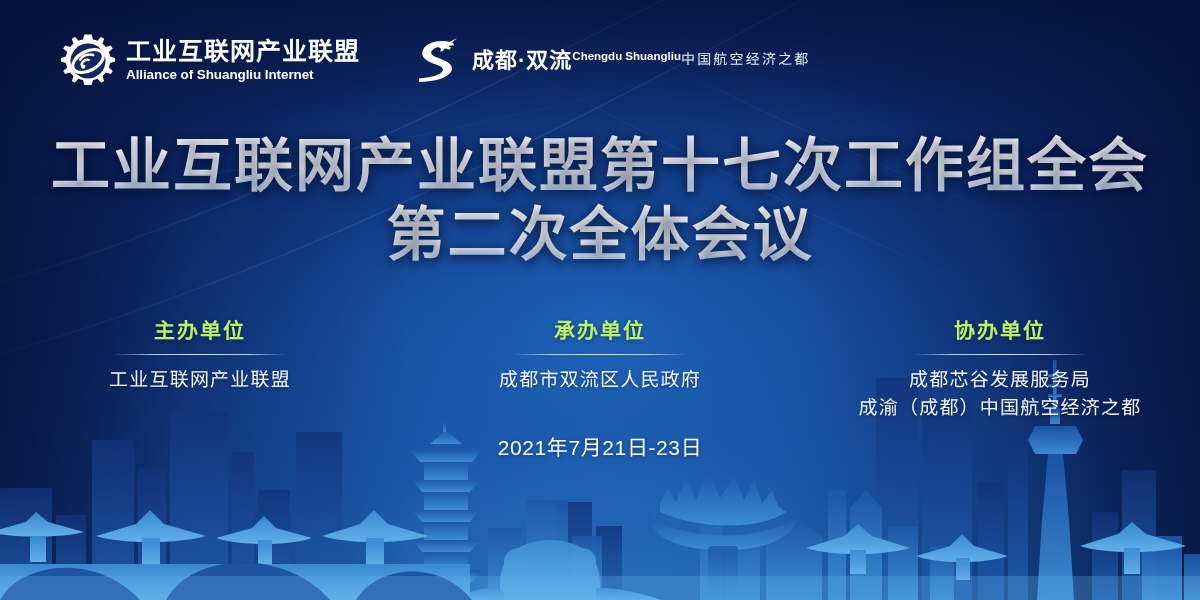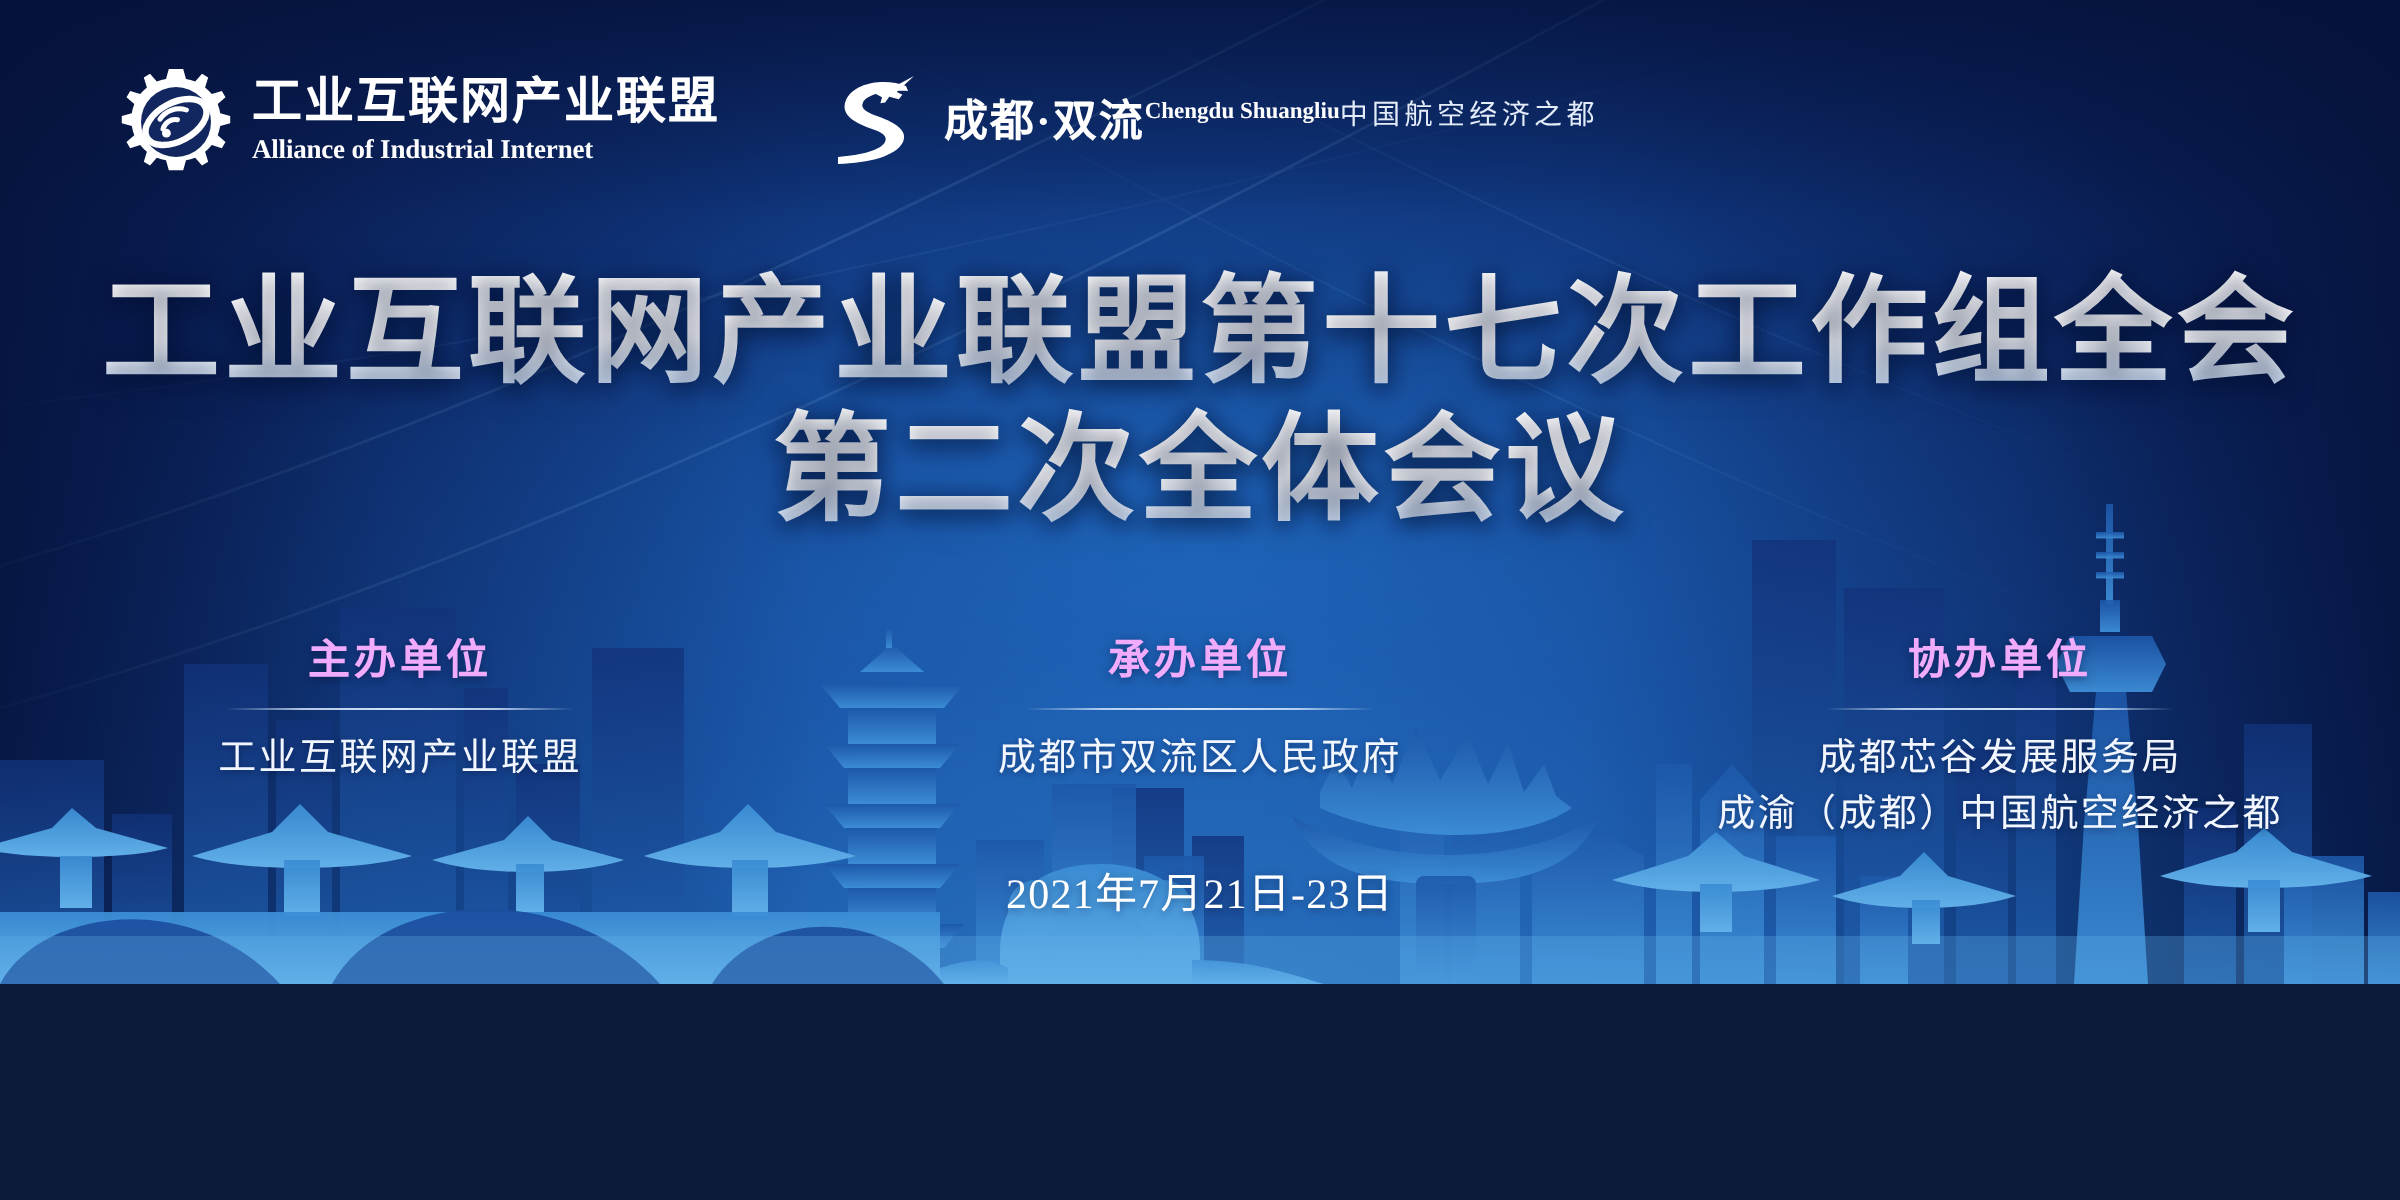--- a/index.html
+++ b/index.html
@@ -6,23 +6,23 @@
   html, body {
     margin: 0;
     padding: 0;
     background: #0b1a38;
   }
   * { box-sizing: border-box; }
 
   .banner {
     position: relative;
     width: 1200px;
-    height: 492px;
+    height: 600px;
     overflow: hidden;
-    font-family: Liberation Serif, serif;
+    font-family: Liberation Sans, sans-serif;
     background: #0e2461;
     user-select: none;
   }
 
   
   .bg-base {
     position: absolute;
     inset: 0;
     background: linear-gradient(180deg, #0c2160 0%, #0d2767 38%, #0f3079 70%, #11458f 100%);
   }
@@ -162,21 +162,21 @@
     top: 318px;
     width: 1200px;
     display: flex;
   }
   .org-col {
     flex: 1 1 0;
     text-align: center;
     padding: 0 14px;
   }
   .org-role {
-    color: #f0abfc;
+    color: #bef264;
     font-size: 21px;
     font-weight: 700;
     letter-spacing: 2px;
     line-height: 1.2;
     text-shadow: 0 1px 4px rgba(3, 16, 50, 0.5);
   }
   .org-rule {
     width: 174px;
     height: 1px;
     margin: 11px auto 11px;
@@ -439,21 +439,21 @@
         </g>
 
         <g fill="none" stroke="#ffffff" stroke-width="2.5" stroke-linecap="round">
           <path d="M21.5,31.5 a6.2,6.2 0 0 1 7.2,-4.6"></path>
           <path d="M20.0,26.6 a11.4,11.4 0 0 1 13.2,-4.6"></path>
         </g>
         <circle cx="23.2" cy="33.6" r="2.2" fill="#ffffff"></circle>
       </svg>
       <div class="wordmark">
         <div class="cn">工业互联网产业联盟</div>
-        <div class="en">Alliance of Industrial Internet</div>
+        <div class="en">Alliance of Shuangliu Internet</div>
       </div>
     </div>
 
     <div class="logo-sep"></div>
 
     <div class="logo-csl">
       <svg width="52" height="56" viewBox="0 0 52 56">
 
         <path fill="#ffffff" d="
           M40,10

